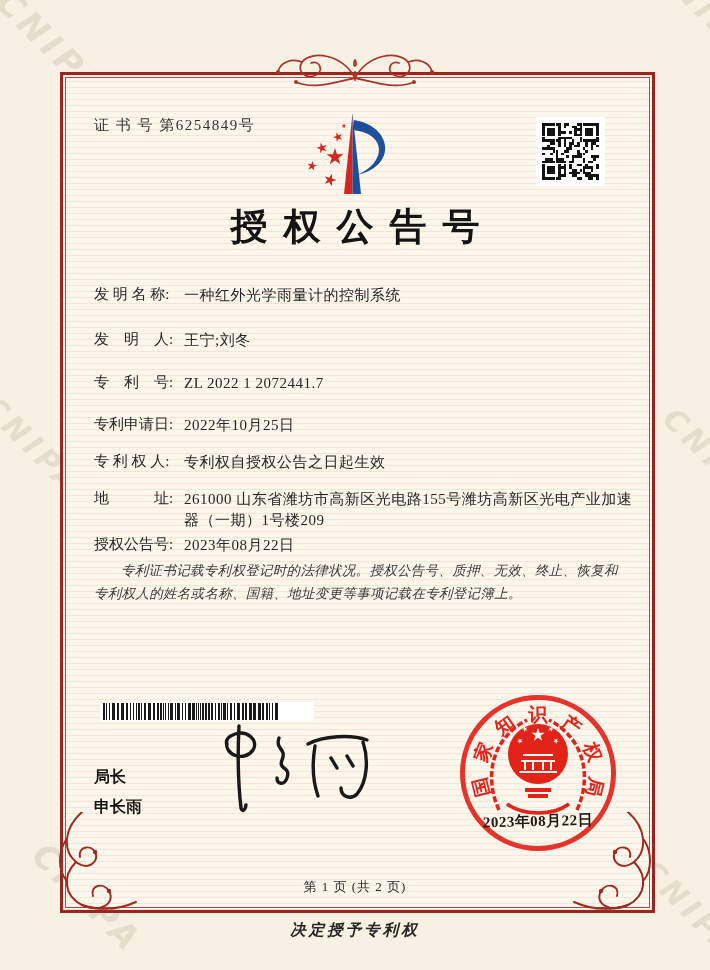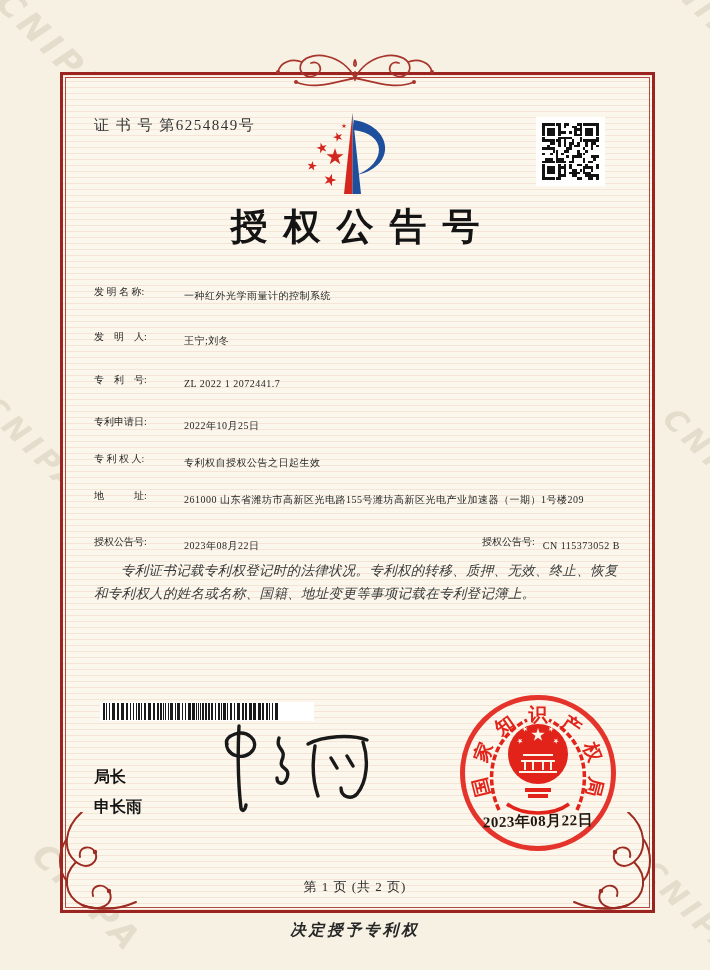--- a/index.html
+++ b/index.html
@@ -42,21 +42,21 @@
     background:#fff;
   }
   .qr .modules{position:absolute;inset:6px;}
   .qr .modules i{position:absolute;width:2.7px;height:2.7px;background:#131313;}
   .title{
     position:absolute;left:0;right:0;top:202px;text-align:center;
     font-size:37px;font-weight:700;color:#141414;
     letter-spacing:16px;text-indent:16px;
   }
   
-  .row{position:absolute;left:94px;font-size:10px;color:#272727;}
+  .row{position:absolute;left:94px;font-size:15px;color:#272727;}
   .row .lbl{display:inline-block;width:90px;white-space:pre;vertical-align:top;}
   .row .val{display:inline-block;width:452px;vertical-align:top;letter-spacing:0.5px;line-height:21px;}
   .grant-no-pair{position:absolute;left:388px;top:0;white-space:nowrap;}
   .grant-no-pair .lbl{width:auto;margin-right:8px;}
   .grant-no-pair .val{width:auto;}
   
   .paras{position:absolute;left:94px;top:560px;width:530px;}
   .paras p{
     margin:0 0 6px 0;text-indent:2em;
     font:italic 13.5px/1.68 "Liberation Serif","DejaVu Serif",serif;
@@ -428,27 +428,24 @@
   <span class="lbl">专利申请日:</span><span class="val">2022年10月25日</span>
 </div>
 <div class="row" style="top:452px;">
   <span class="lbl">专 利 权 人:</span><span class="val">专利权自授权公告之日起生效</span>
 </div>
 <div class="row" style="top:489px;">
   <span class="lbl">地　　　址:</span><span class="val">261000 山东省潍坊市高新区光电路155号潍坊高新区光电产业加速器（一期）1号楼209</span>
 </div>
 <div class="row" style="top:535px;">
   <span class="lbl">授权公告号:</span><span class="val" style="width:190px;">2023年08月22日</span>
-  <span class="grant-no-pair">
-    <span class="lbl">授权公告号:</span><span class="val">CN 115373052 B</span>
-  </span>
 </div>
 
 <div class="paras">
-  <p>专利证书记载专利权登记时的法律状况。专利权的转移、质押、无效、终止、恢复和专利权人的姓名或名称、国籍、地址变更等事项记载在专利登记簿上。</p>
+  <p>专利证书记载专利权登记时的法律状况。授权公告号、质押、无效、终止、恢复和专利权人的姓名或名称、国籍、地址变更等事项记载在专利登记簿上。</p>
 </div>
 
 <div class="barcode">
     <i style="width: 2px; margin-right: 1px;"></i>
     <i style="width: 1px; margin-right: 2px;"></i>
     <i style="width: 1px; margin-right: 2px;"></i>
     <i style="width: 3px; margin-right: 2px;"></i>
     <i style="width: 2px; margin-right: 2px;"></i>
     <i style="width: 3px; margin-right: 2px;"></i>
     <i style="width: 2px; margin-right: 2px;"></i>

